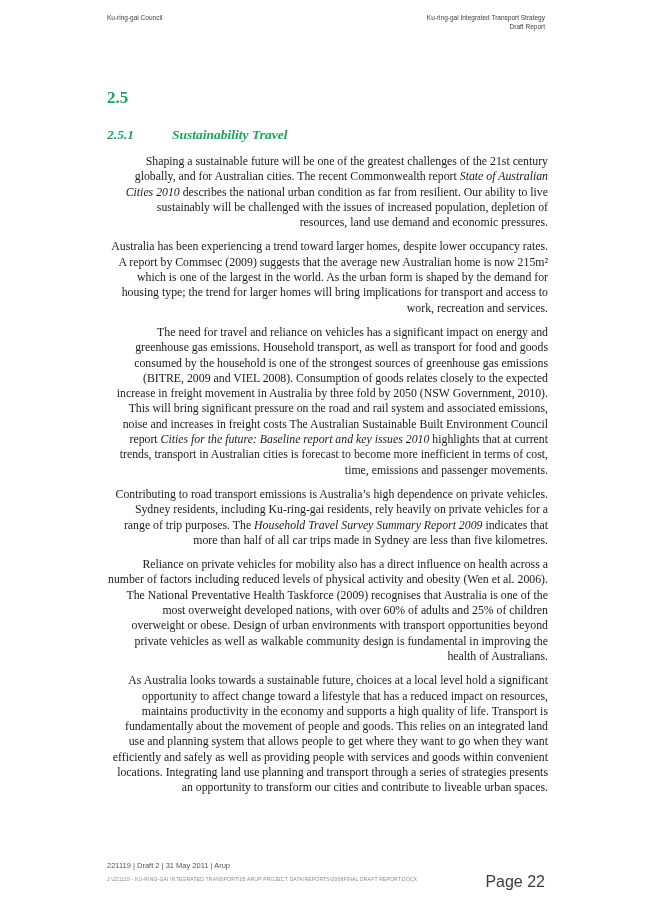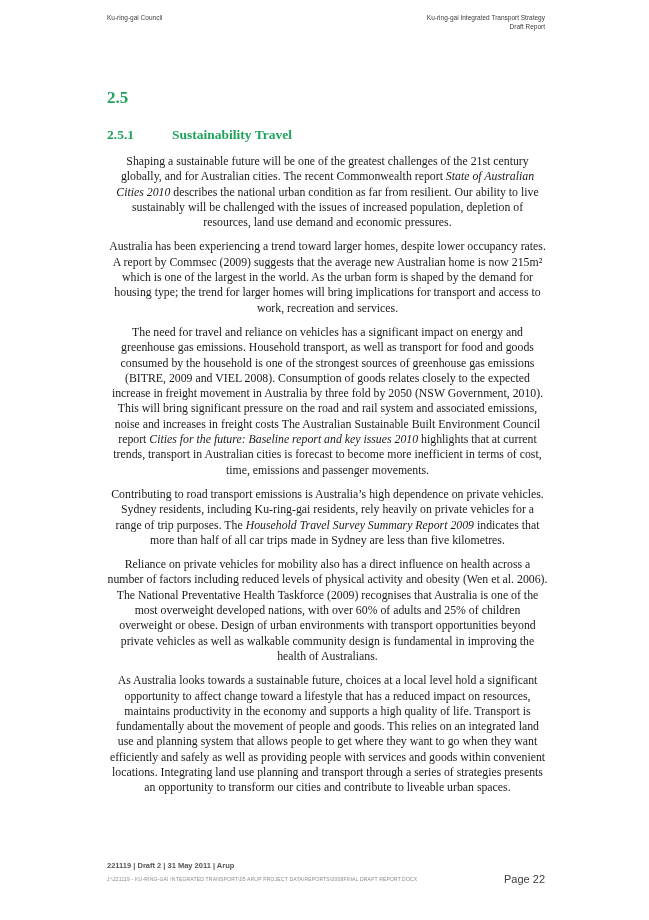--- a/index.html
+++ b/index.html
@@ -44,56 +44,57 @@
     line-height: 20px;
     margin-bottom: 19px;
   }
   .h2 {
     display: flex;
     color: var(--green);
     font-size: 13.5px;
     font-weight: bold;
     line-height: 16px;
     margin-bottom: 11px;
+    font-style: italic;
   }
   .sec-num { width: 65px; flex: 0 0 65px; }
   .para {
     font-size: 11.8px;
     line-height: 15.3px;
     margin-bottom: 9px;
-    text-align: center;
+    text-align: right;
   }
   .para i { font-style: italic; }
   
   .footer-left {
     position: absolute;
     left: 107px;
     top: 861px;
     font-family: "Liberation Sans", sans-serif;
   }
   .footer-docinfo {
     font-size: 7.5px;
-    font-weight: bold;
+    font-weight: normal;
     color: #555555;
     line-height: 10px;
   }
   .footer-path {
     margin-top: 5px;
     font-size: 5px;
     color: #8a8a8a;
     letter-spacing: 0.2px;
     line-height: 7px;
     white-space: nowrap;
   }
   .footer-page {
     position: absolute;
     right: 104px;
     top: 873px;
     font-family: "Liberation Sans", sans-serif;
-    font-size: 11px;
+    font-size: 16px;
     color: #3c3c3c;
     text-align: center;
   }
 </style>
 </head>
 <body>
 
 <div class="page">
 
   <div class="header">

